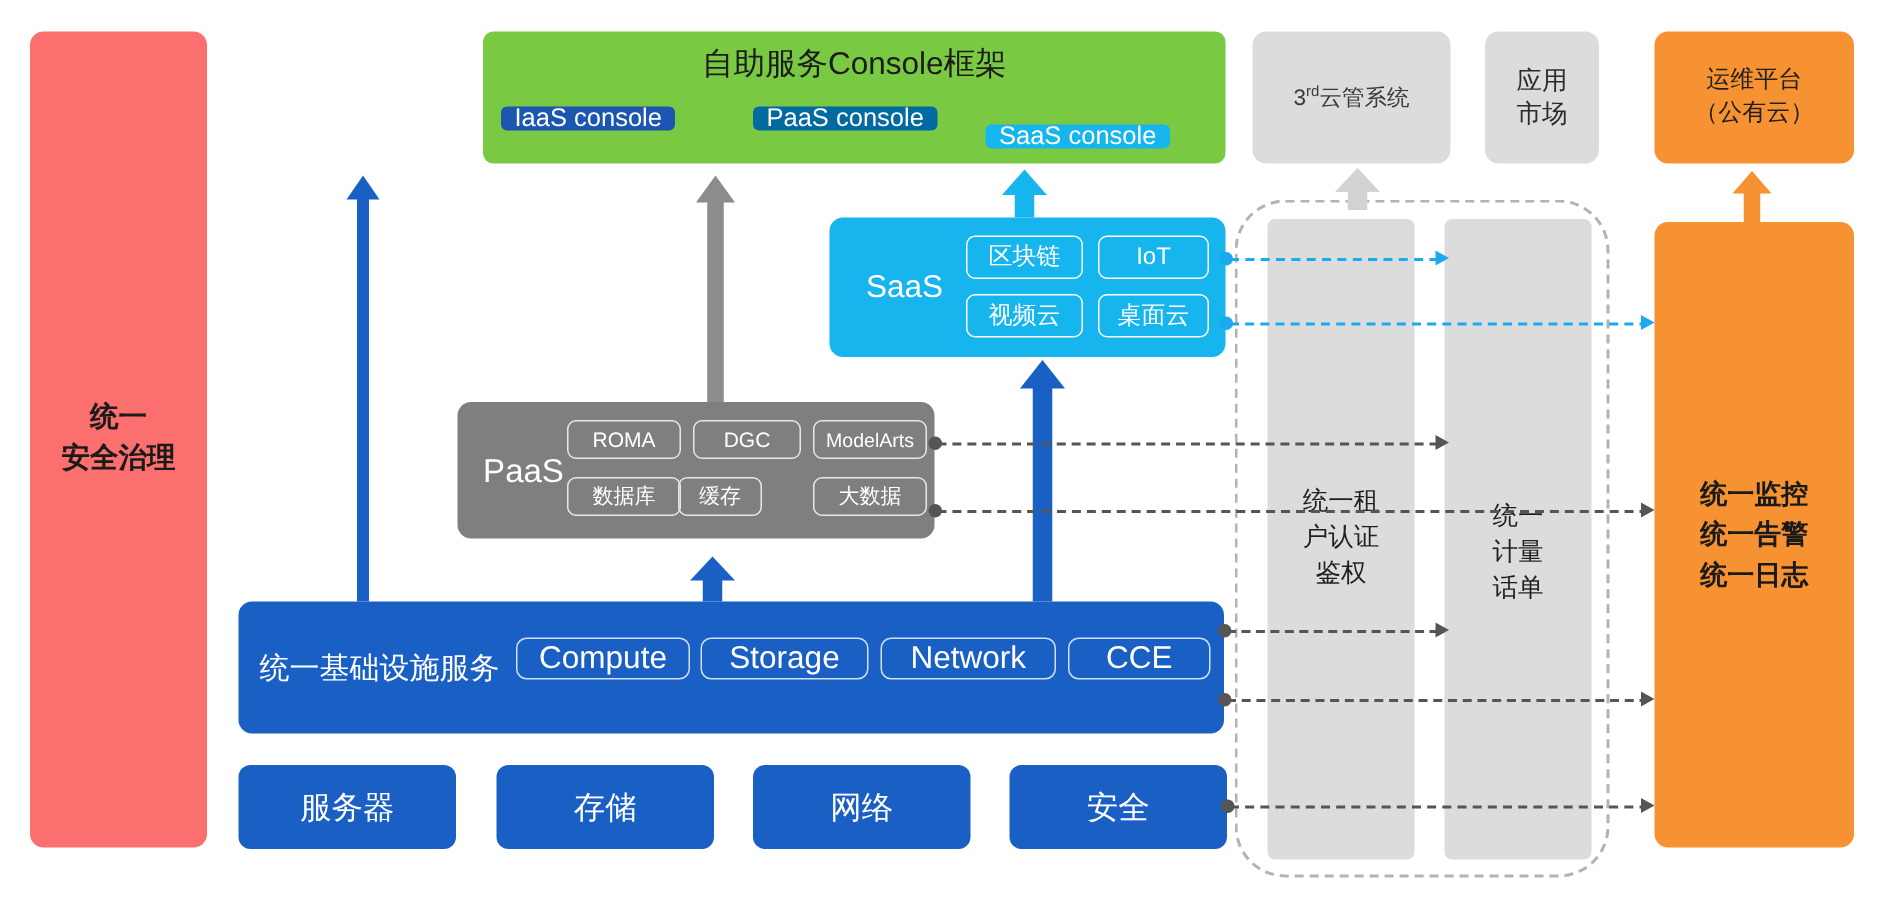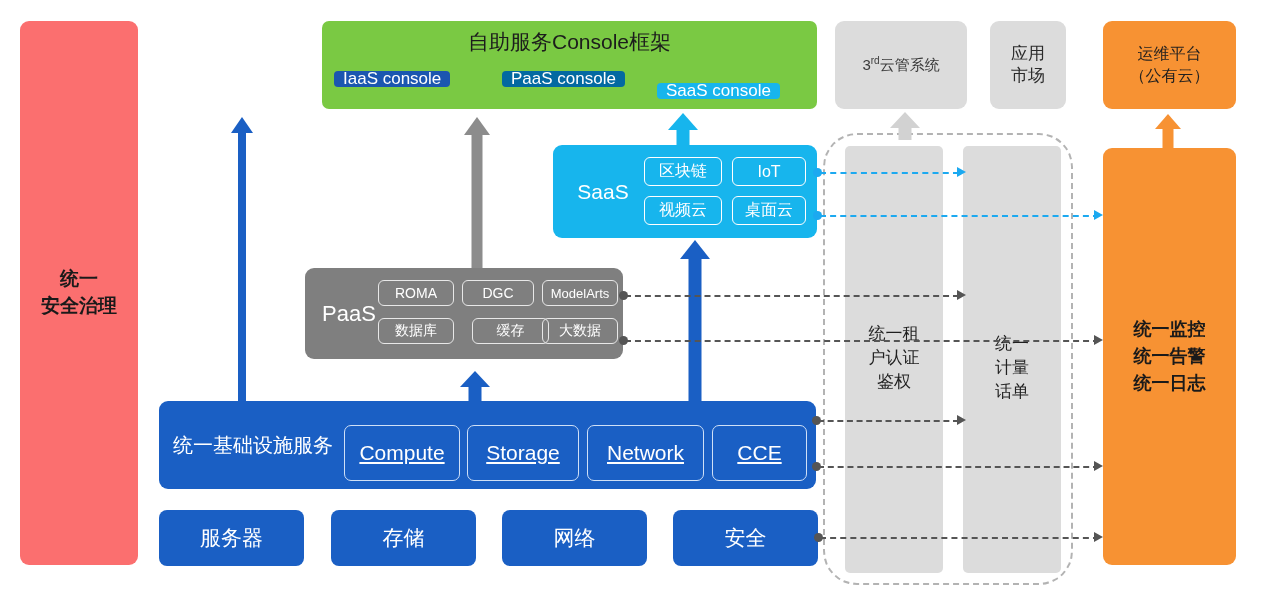--- a/index.html
+++ b/index.html
@@ -110,38 +110,38 @@
   .paas-chip{
     position:absolute;height:26px;border-radius:6px;
     border:1.4px solid #e8e8e8;color:#ffffff;font-size:14px;
     display:flex;align-items:center;justify-content:center;
     box-sizing:border-box;white-space:nowrap;
   }
   #paas-roma{left:73px;top:12px;width:76px;}
   #paas-dgc{left:157px;top:12px;width:72px;}
   #paas-modelarts{left:237px;top:12px;width:76px;font-size:13px;}
   #paas-db{left:73px;top:50px;width:76px;}
-  #paas-cache{left:167px;top:50px;width:77px;text-align:right;}
+  #paas-cache{left:147px;top:50px;width:56px;text-align:right;}
   #paas-bigdata{left:237px;top:50px;width:76px;}
 
   
   #iaas-bar{
     left:159px;top:401px;width:657px;height:88px;
     background:#1a5fc4;border-radius:9px;
   }
   #iaas-label{
     position:absolute;left:14px;top:0;height:100%;
     display:flex;align-items:center;
     color:#ffffff;font-size:20px;
   }
   .iaas-chip{
-    position:absolute;top:24px;height:56px;border-radius:7px;
+    position:absolute;top:24px;height:28px;border-radius:7px;
     border:1.6px solid #cfe0f7;color:#ffffff;font-size:21px;
     display:flex;align-items:center;justify-content:center;
-    box-sizing:border-box;white-space:nowrap;text-decoration:underline;
+    box-sizing:border-box;white-space:nowrap;
   }
   #iaas-compute{left:185px;width:116px;}
   #iaas-storage{left:308px;width:112px;}
   #iaas-network{left:428px;width:117px;}
   #iaas-cce{left:553px;width:95px;}
 
   
   .res-box{
     position:absolute;top:510px;height:56px;
     background:#1a5fc4;border-radius:8px;

